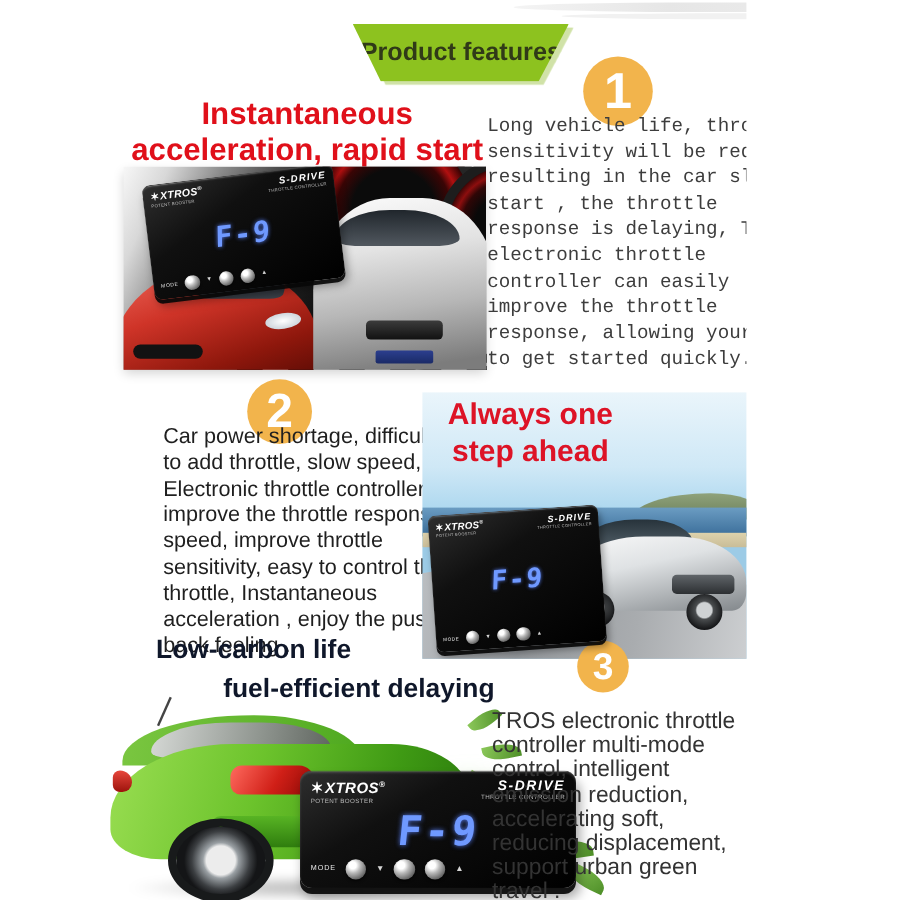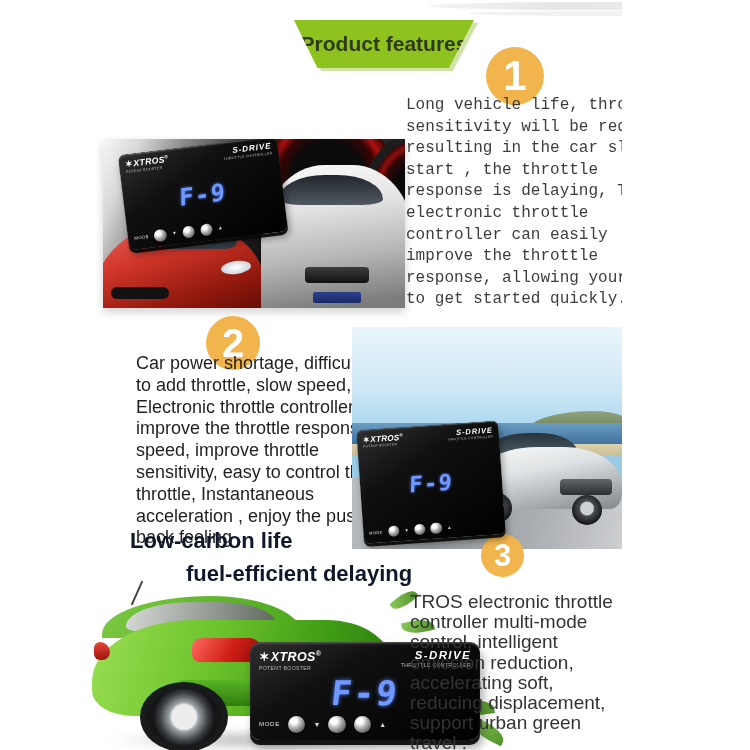--- a/index.html
+++ b/index.html
@@ -133,20 +133,24 @@
 
 <div id="page">
 
   <div class="swoosh1"></div>
   <div class="swoosh2"></div>
 
   <div class="banner-wrap">
     <div class="banner">Product features</div>
   </div>
 
+  <div class="h-red h1">
+    <div>Instantaneous</div>
+    <div>acceleration, rapid start</div>
+  </div>
   <div class="num-circle c1">1</div>
   <div class="body-text body1">Long vehicle life, throttle
 sensitivity will be reduced,
 resulting in the car slow
 start , the throttle
 response is delaying, TROS
 electronic throttle
 controller can easily
 improve the throttle
 response, allowing your car
@@ -202,20 +206,24 @@
 acceleration , enjoy the push
 back feeling .</div>
 
   <div class="photo2">
     <div class="headland"></div>
     <div class="sea"></div>
     <div class="sand"></div>
     <div class="road"></div>
     <div class="road-line"></div>
 
+    <div class="h-red h2">
+      <div>Always one</div>
+      <div>step ahead</div>
+    </div>
 
     <div class="car-slv2">
       <div class="glass"></div>
       <div class="body"></div>
       <div class="front"></div>
       <div class="wheel w1"></div>
       <div class="wheel w2"></div>
     </div>
 
     <div class="device d2">

